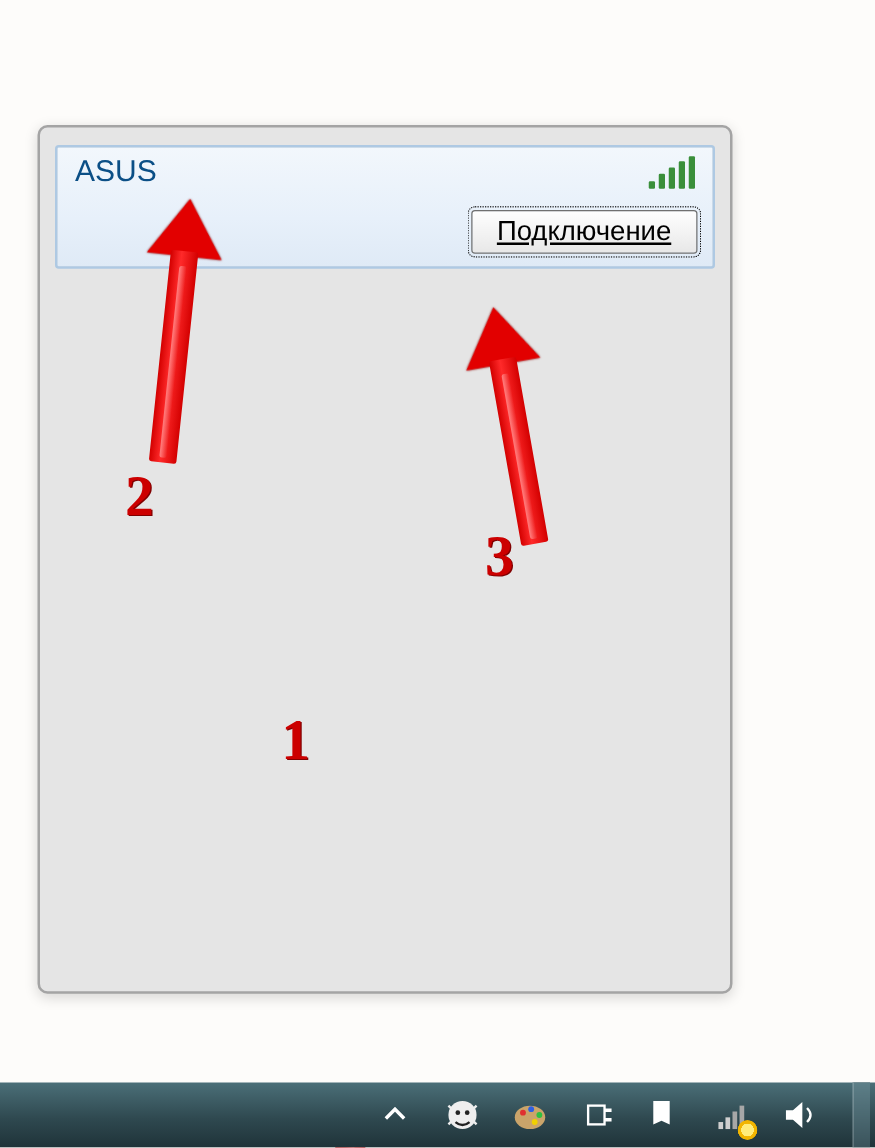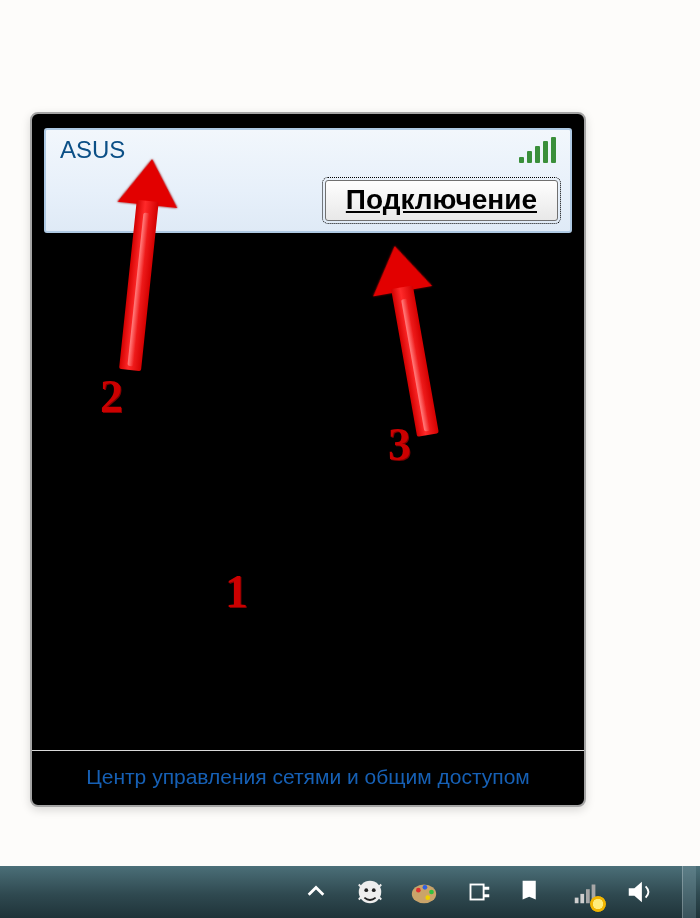--- a/index.html
+++ b/index.html
@@ -12,27 +12,26 @@
       overflow: hidden;
     }
 
     
     .panel {
       position: absolute;
       left: 30px;
       top: 100px;
       width: 556px;
       height: 695px;
-      background: #000000;
+      background: #e5e5e5;
       border: 2px solid #a4a4a4;
       border-radius: 8px;
       box-shadow: 0 3px 10px rgba(0,0,0,.15);
       display: flex;
       flex-direction: column;
-      margin-top: 12px;
     }
 
     
     .network-list {
       padding: 14px 12px 0 12px;
       flex: 1 1 auto;
       overflow: hidden;
     }
     .net-item {
       border: 2px solid #aec9e3;
@@ -65,30 +64,29 @@
     .signal span:nth-child(1){height:25%;}
     .signal span:nth-child(2){height:45%;}
     .signal span:nth-child(3){height:65%;}
     .signal span:nth-child(4){height:85%;}
     .signal span:nth-child(5){height:100%;}
 
     .connect-row { text-align: right; padding-top: 12px; padding-right: 2px;}
     .connect-btn {
       display: inline-block;
       padding: 3px 20px 4px;
-      font-size: 28px;
+      font-size: 22px;
       color: #000;
       text-decoration: underline;
       background: linear-gradient(#fefefe,#e8e8e8);
       border: 1px solid #707070;
       outline: 1px dotted #000;
       outline-offset: 2px;
       border-radius: 3px;
       cursor: pointer;
-      font-weight: bold;
     }
 
     
     .panel-footer {
       border-top: 1px solid #d9d9d9;
       text-align: center;
       padding: 14px 4px 16px;
     }
     .panel-footer a {
       color: #1660b5;
@@ -212,23 +210,20 @@
             <span></span>
             <span></span>
             <span></span>
         </span>
       </div>
       <div class="connect-row">
         <button class="connect-btn">Подключение</button>
       </div>
     </div>
   </div>
-  <div class="panel-footer">
-    <a>Центр управления сетями и общим доступом</a>
-  </div>
 </div>
 
 <div class="arrow" style="left:130px; top:160px; height:210px; transform:rotate(6deg);">
   <div class="head"></div>
   <div class="shaft" style="height:170px;"></div>
 </div>
 <span class="num" style="left:100px; top:370px;">2</span>
 
 <div class="arrow" style="left:428px; top:245px; height:190px; transform:rotate(-10deg);">
   <div class="head"></div>

